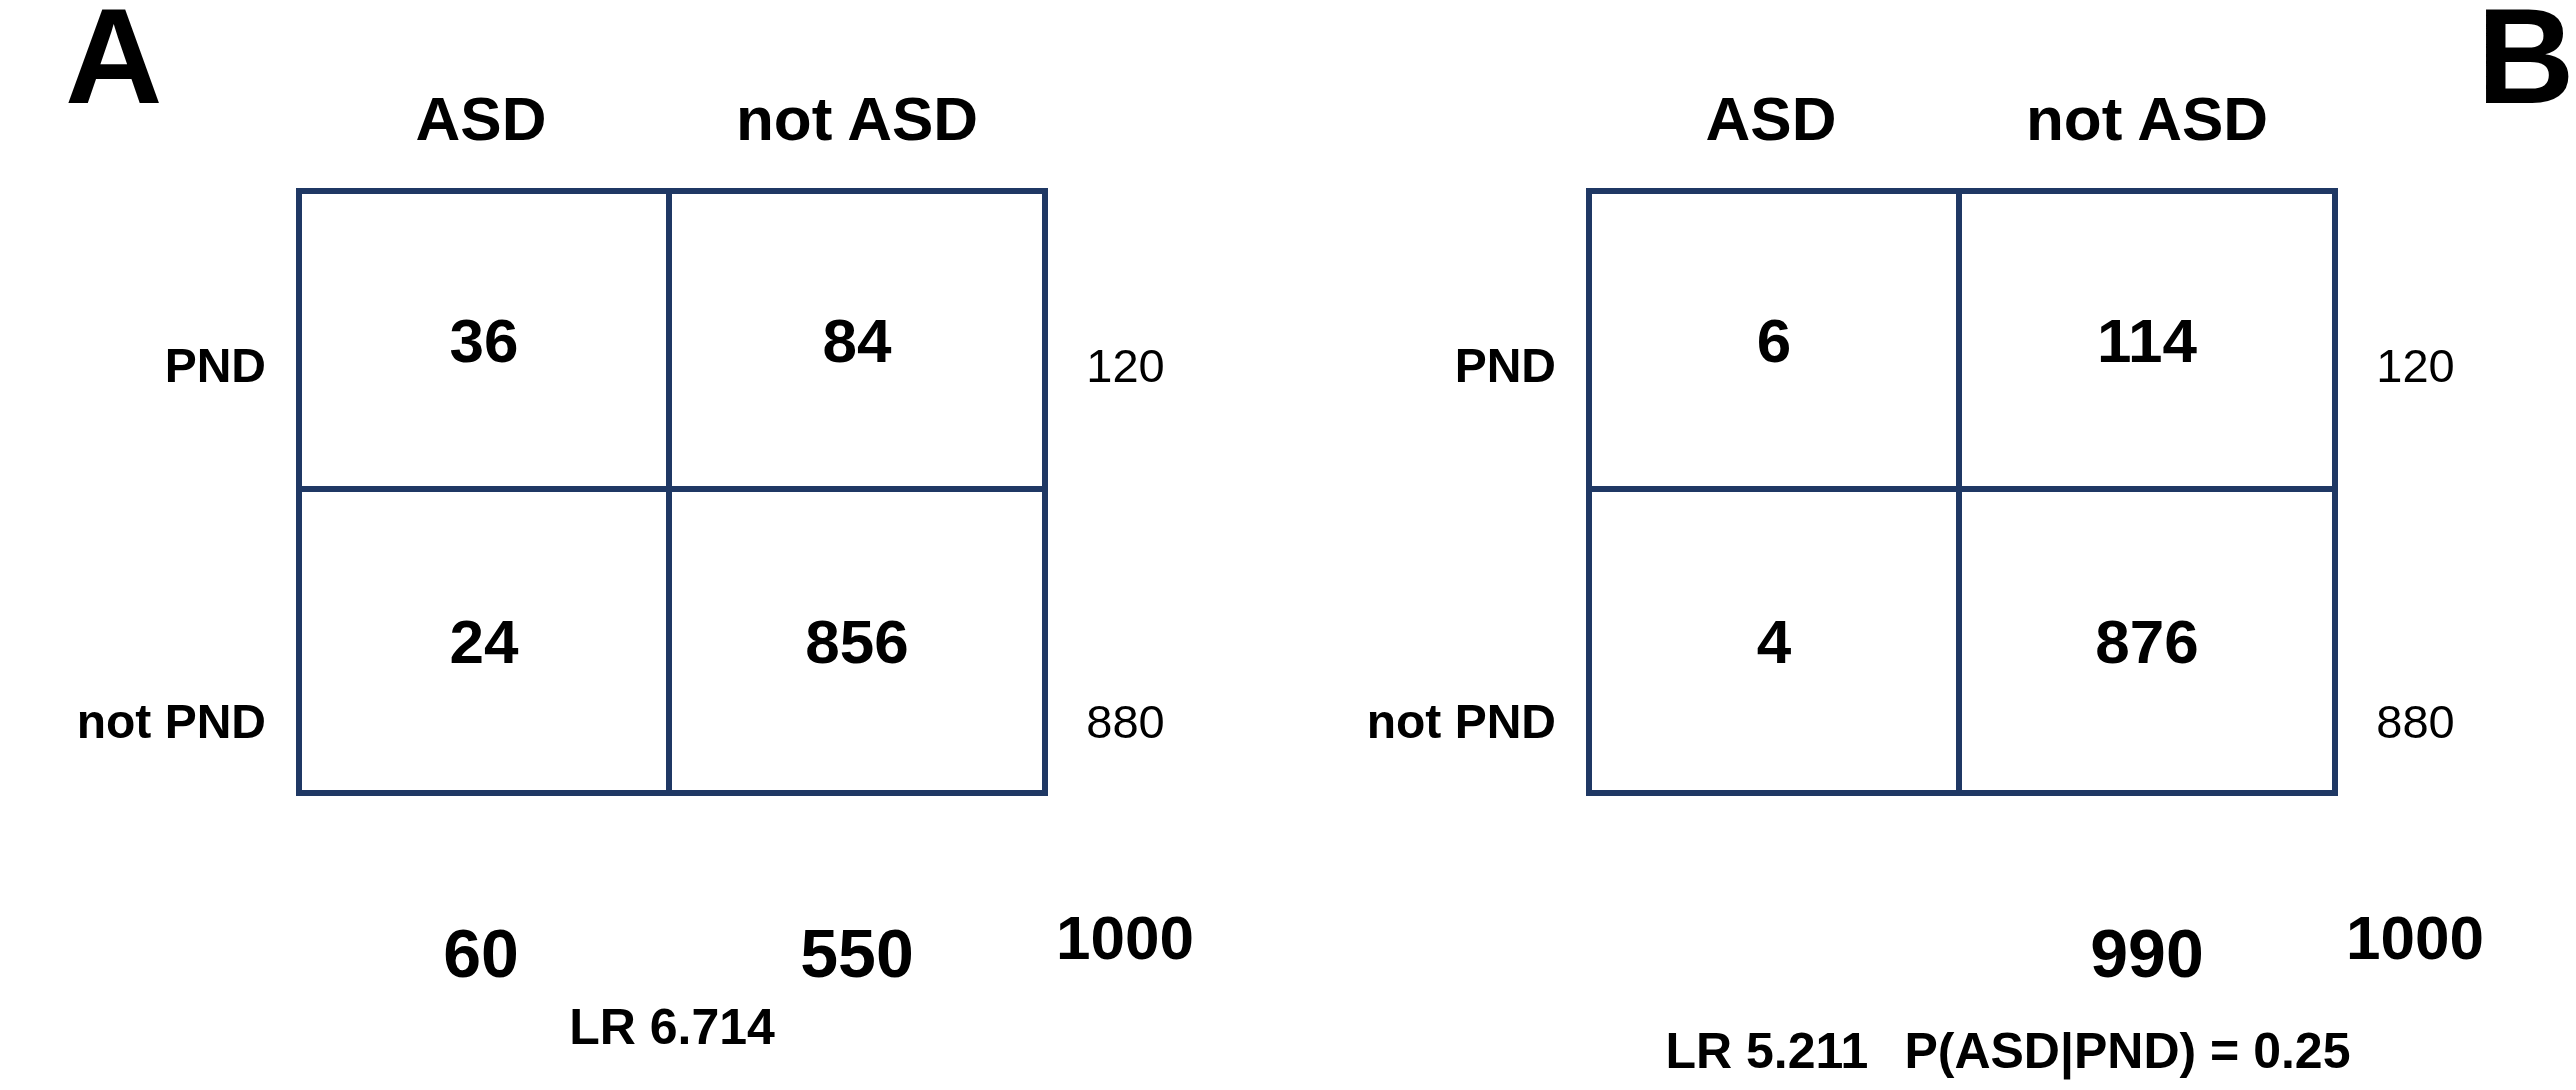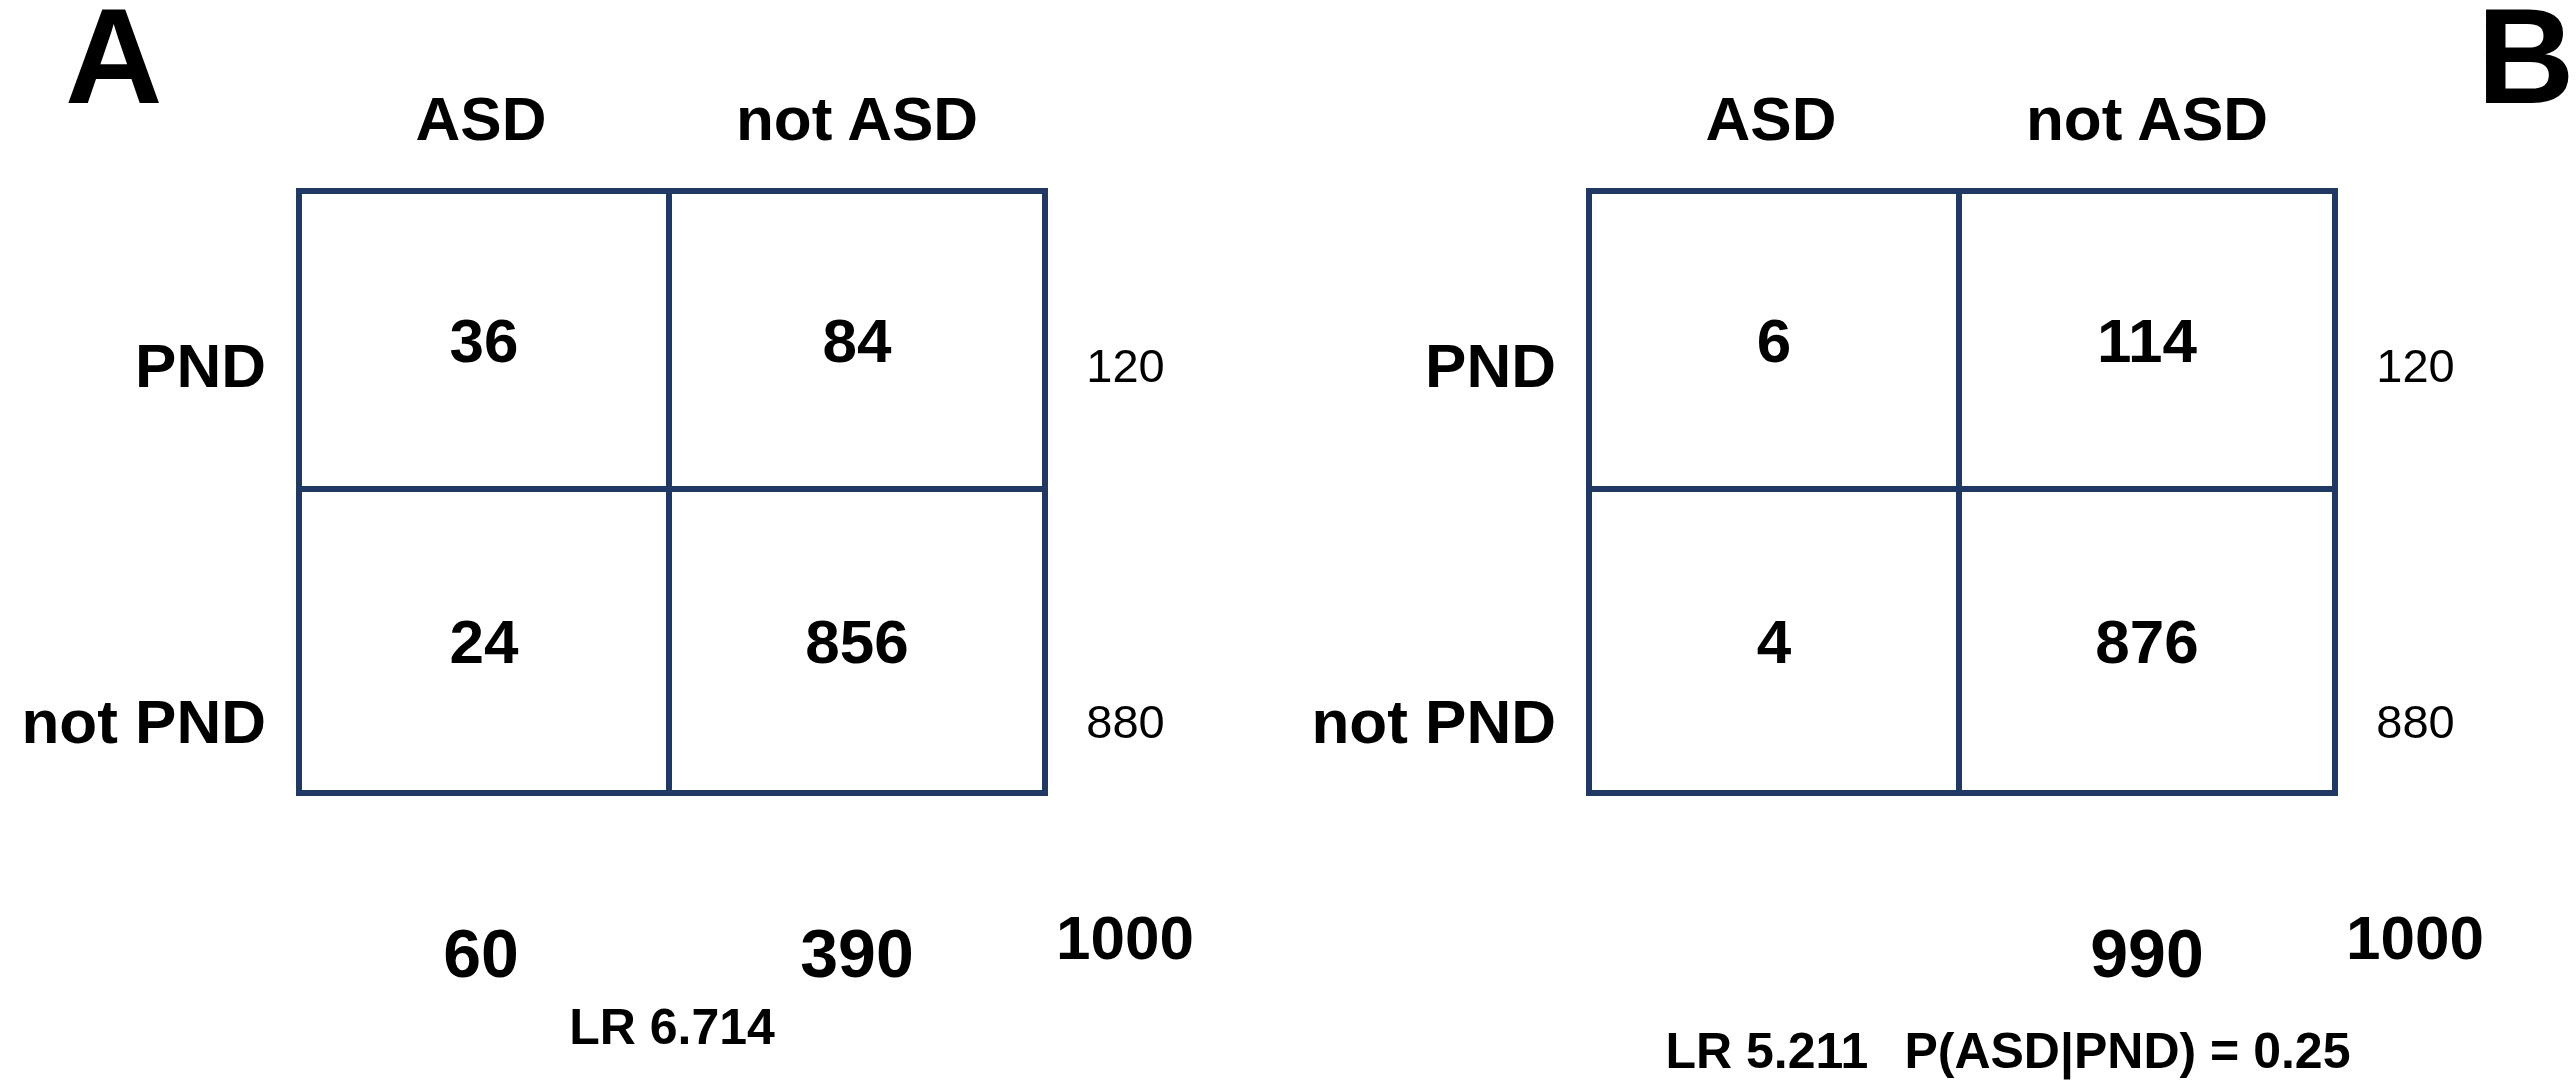--- a/index.html
+++ b/index.html
@@ -45,21 +45,21 @@
     display: flex; align-items: center; justify-content: center;
     font-size: 62px; font-weight: bold;
   }
   .col-header.col1 { left: 296px; width: 370px; }
   .col-header.col2 { left: 666px; width: 382px; }
 
   .row-label {
     position: absolute; left: 0; width: 266px;
     display: flex; align-items: center; justify-content: flex-end;
     padding-right: 42px; box-sizing: content-box;
-    font-size: 62px; font-weight: bold;
+    font-size: 48px; font-weight: bold;
     white-space: nowrap;
   }
   .row-label.row1 { top: 188px; height: 355px; }
   .row-label.row2 { top: 543px; height: 357px; }
 
   .row-total {
     position: absolute; left: 1061px; width: 129px;
     display: flex; align-items: center; justify-content: center;
     font-size: 47px; font-weight: normal;
   }
@@ -106,21 +106,21 @@
       <div class="cell c00">36</div>
       <div class="cell c01">84</div>
       <div class="cell c10">24</div>
       <div class="cell c11">856</div>
     </div>
 
     <div class="row-total rt1">120</div>
     <div class="row-total rt2">880</div>
 
     <div class="col-total ct1">60</div>
-    <div class="col-total ct2">390</div>
+    <div class="col-total ct2">550</div>
     <div class="grand-total">1000</div>
 
     <div class="caption">
       <span>LR 6.714</span>
 
     </div>
   </section>
 
   <section class="panel panel-b">
     <div class="panel-label">B</div>

